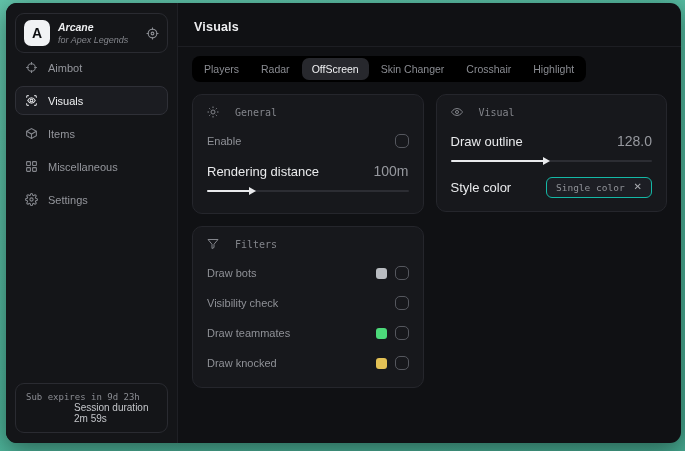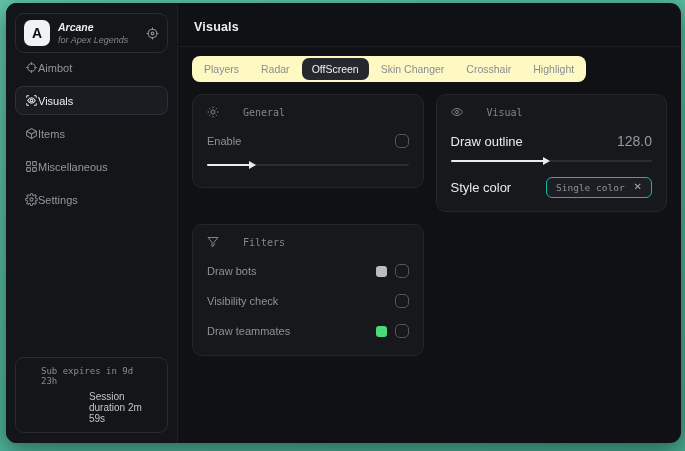--- a/index.html
+++ b/index.html
@@ -30,60 +30,60 @@
     display:grid; place-items:center; flex:0 0 26px;
   }
   .sb-title-block { display:flex; flex-direction:column; gap:2px; min-width:0;font-style:italic; }
   .sb-app-name { font-size:10.5px; font-weight:700; color:#edeef0; }
   .sb-app-sub { font-size:9px; color:#84868c; }
   .sb-target { margin-left:auto; color:#8d8f95; display:flex; }
   .category {
     margin:16px 5px 7px; font-size:9.5px; color:#6d6f75; letter-spacing:.2px;
   }
   .nav-item {
-    display:flex; align-items:center; gap:0; padding:7px 9px;
+    display:flex; align-items:center; gap:10px; padding:7px 9px;
     border-radius:8px; border:1px solid transparent;
     color:#94969c; font-size:11px; margin-bottom:4px; cursor:default;
   }
   .nav-item .nicon { display:flex; color:#84868c; }
   .nav-item.active {
     background:#1b1c21; border-color:#2f3037; color:#edeef0;
   }
   .nav-item.active .nicon { color:#d7d8db; }
   .sb-footer {
     margin-top:auto; border:1px solid #2a2b31; border-radius:9px;
-    padding:8px 25px; display:flex; flex-direction:column; gap:5px;
+    padding:8px 10px; display:flex; flex-direction:column; 
   }
   .sb-foot-1 { font-family:"DejaVu Sans Mono", monospace; font-size:9px; color:#8a8c92; }
   .sb-foot-2 { font-size:10px; color:#c4c6ca;margin-left:48px; }
   
   .main { flex:1; display:flex; flex-direction:column; min-width:0; }
   .main-header {
     padding:14px 16px 11px; border-bottom:1px solid #1d1e23;
   }
   .page-title { font-size:12.5px; font-weight:700; color:#edeef0; letter-spacing:.2px; }
   .main-body { padding:9px 14px; }
   .tabs {
-    display:inline-flex; gap:2px; background:#fef9c3; border-radius:8px;
+    display:inline-flex; gap:2px; background:#000000; border-radius:8px;
     padding:2px; margin-bottom:12px;
   }
   .tab {
     padding:5px 10px; font-size:10.5px; color:#8a8c92; border-radius:7px;
     white-space:nowrap; cursor:default;
   }
   .tab.active { background:#27282d; color:#f0f1f3; }
   .grid {
     display:grid; grid-template-columns:1fr 1fr; gap:12px; align-items:start;
   }
   .card {
     background:#17181c; border:1px solid #25262c; border-radius:10px;
     padding:11px 14px 13px;
   }
   .card-head {
-    display:flex; align-items:center; gap:24px; margin-bottom:12px;
+    display:flex; align-items:center; gap:16px; margin-bottom:12px;
     font-family:"DejaVu Sans Mono", monospace; font-size:10px; color:#83858b;
   }
   .card-head .cicon { display:flex; color:#83858b; }
   .row {
     display:flex; align-items:center; justify-content:space-between;
     min-height:22px; margin-bottom:8px;
   }
   .row:last-child { margin-bottom:0; }
   .lbl { font-size:11px; color:#8f9197; }
   .lbl-strong { font-size:13px; font-weight:400; color:#e9eaec; }
@@ -241,20 +241,24 @@
                 <line x1="4.5" y1="19.5" x2="6.5" y2="17.5"></line>
                   <line x1="17.5" y1="6.5" x2="19.5" y2="4.5"></line>
               </svg>
             </span>
             <span>General</span>
           </div>
           <div class="row">
             <span class="lbl">Enable</span>
             <span class="checkbox"></span>
           </div>
+          <div class="row" style="margin-bottom:4px;">
+            <span class="lbl-strong">Rendering distance</span>
+            <span class="val">100m</span>
+          </div>
           <div class="slider">
             <div class="slider-track"></div>
             <div class="slider-fill" style="width: 22%;">
               <div class="slider-thumb"></div>
             </div>
           </div>
         </div>
 
         <div class="card">
           <div class="card-head">
@@ -305,18 +309,25 @@
             <span class="lbl">Visibility check</span>
             <span class="checkbox"></span>
           </div>
           <div class="row">
             <span class="lbl">Draw teammates</span>
             <span class="right-group">
               <span class="swatch" style="background: rgb(76, 217, 122);"></span>
               <span class="checkbox"></span>
             </span>
           </div>
+          <div class="row">
+            <span class="lbl">Draw knocked</span>
+            <span class="right-group">
+              <span class="swatch" style="background: rgb(227, 193, 85);"></span>
+              <span class="checkbox"></span>
+            </span>
+          </div>
         </div>
 
       </div>
     </div>
   </div>
 </div>
 
 </body></html>

